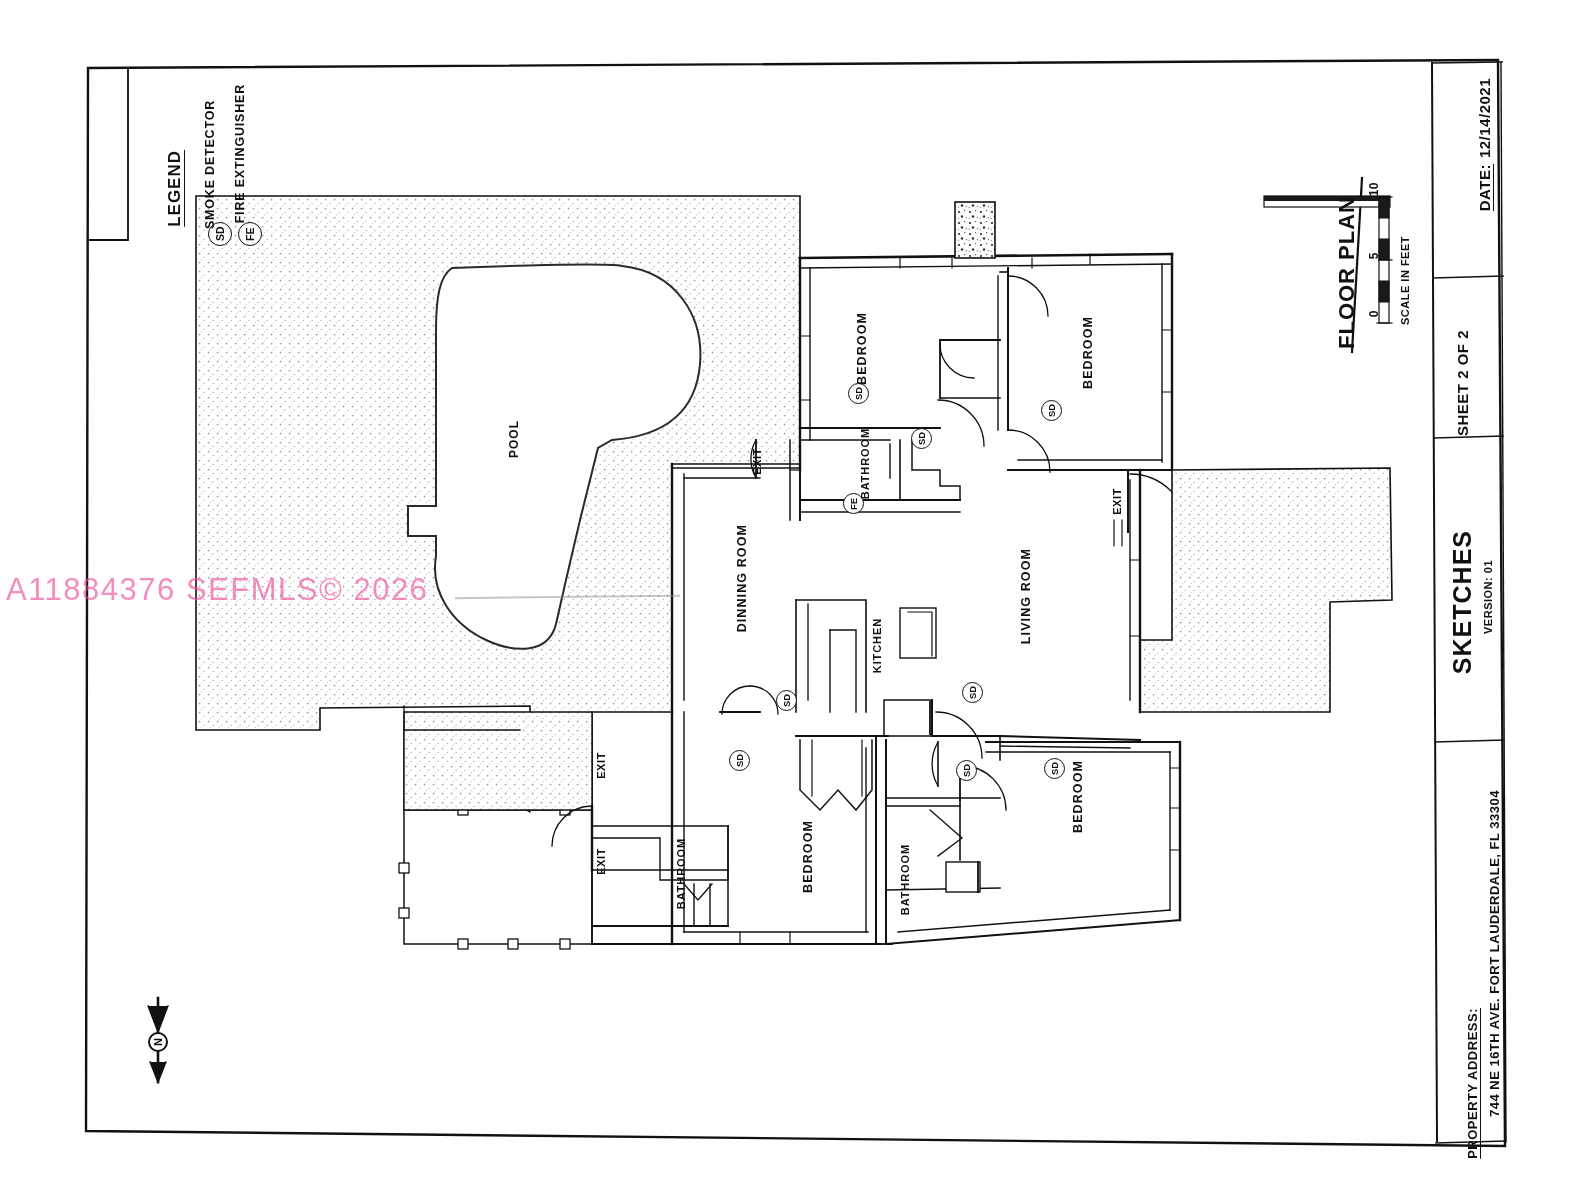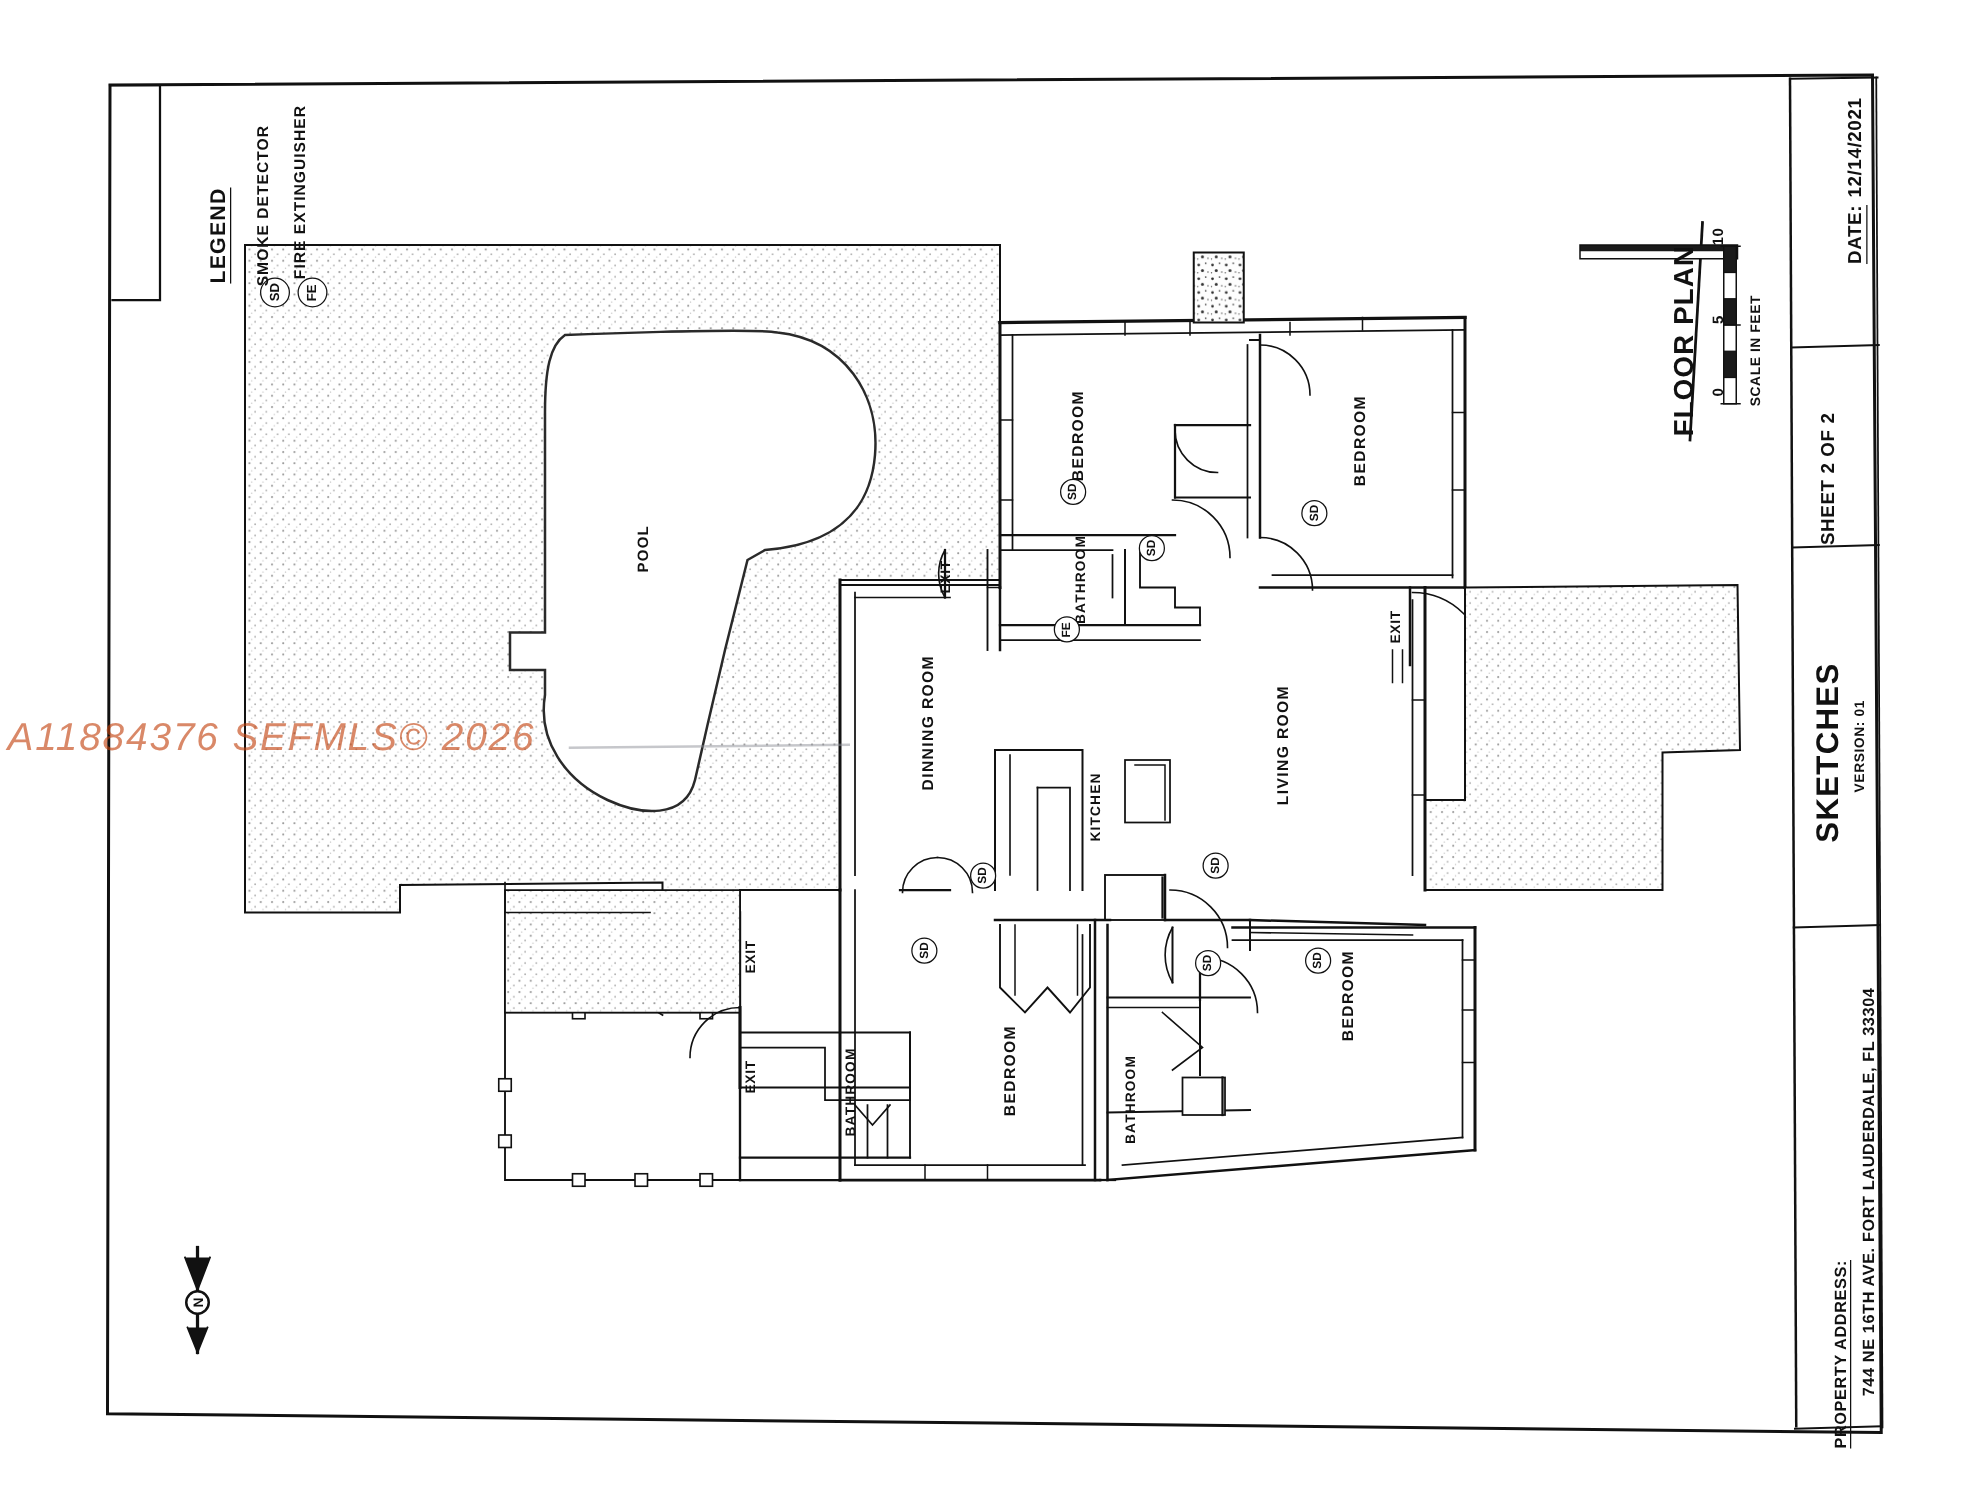--- a/index.html
+++ b/index.html
@@ -47,26 +47,25 @@
     writing-mode:vertical-rl;transform:rotate(180deg);
     letter-spacing:0px;
     box-sizing:border-box;
   }
   .dev.lg{width:24px;height:24px;font-size:10.5px;}
 
   
   #watermark{
     position:absolute;left:6px;top:572px;
     font-size:31px;font-weight:400;
-    color:#c2410c;opacity:.62;
+    color:#ec4899;opacity:.62;
     letter-spacing:1.5px;
     font-family:"Liberation Sans",sans-serif;
     white-space:nowrap;
     pointer-events:none;
-    font-style:italic;
   }
   #wm-strike{
     position:absolute;left:455px;top:596px;width:225px;height:1.5px;
     background:#8d8f98;opacity:.5;transform:rotate(-.6deg);
   }
 </style>
 </head>
 <body>
 
 <svg id="sheet" viewBox="0 0 1576 1200">

